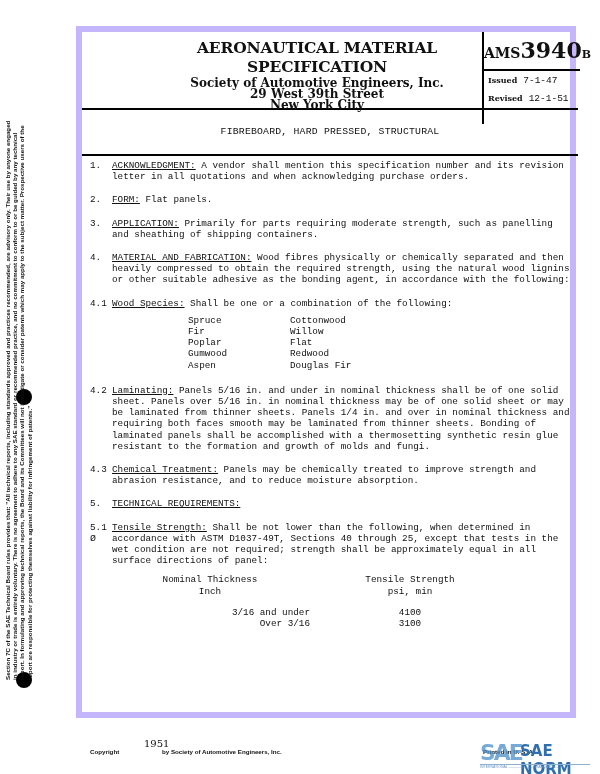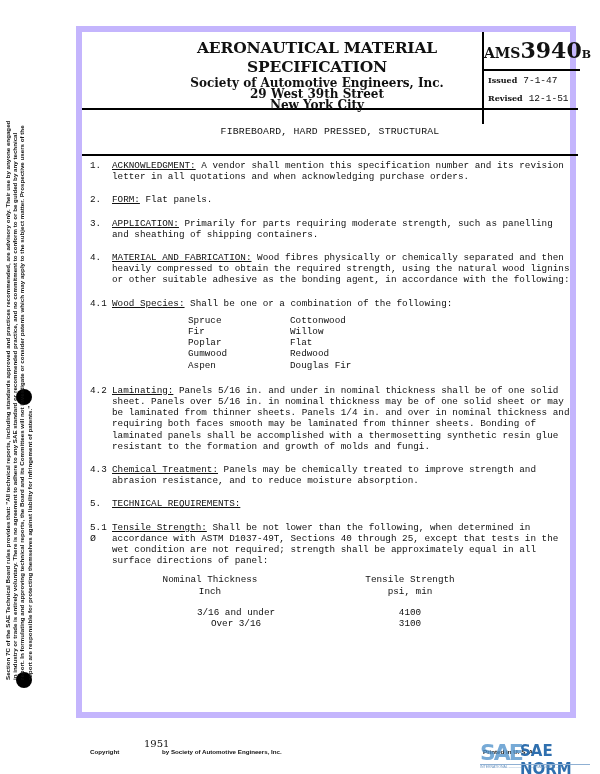--- a/index.html
+++ b/index.html
@@ -37,21 +37,21 @@
     .para.sub { padding-left: 22px; }
     .u { text-decoration: underline; }
 
     .species { display: grid; grid-template-columns: 102px 120px; margin-left: 98px; margin-top: 6px; margin-bottom: 14px; }
     .species div { line-height: 11.2px; }
 
     .tbl { width: 400px; margin-left: 20px; margin-top: 8px; }
     .tbl-row { display: flex; }
     .tbl-row .c1 { width: 200px; text-align: center; }
     .tbl-row .c2 { width: 200px; text-align: center; }
-    .tbl-row .c1.l { text-align: center; padding-left: 52px; box-sizing: border-box; }
+    .tbl-row .c1.l { text-align: right; padding-left: 52px; box-sizing: border-box; }
     .tbl-gap { height: 10px; }
 
     .footer { position: absolute; top: 748px; left: 90px; width: 510px; font-family: "Liberation Sans", sans-serif; font-weight: bold; font-size: 6.2px; }
     .footer .cw { position: absolute; left: 0; top: 0; }
     .footer .yr { position: absolute; left: 54px; top: -10px; font-family: "DejaVu Serif", serif; font-weight: normal; font-size: 10px; }
     .footer .by { position: absolute; left: 72px; top: 0; }
     .footer .printed { position: absolute; left: 393px; top: 0; }
     .watermark { position: absolute; left: 476px; top: 740px; width: 124px; height: 30px; }
     .wm-logo { position: absolute; left: 4px; top: 0; font-family: "DejaVu Sans", sans-serif; font-weight: bold; font-size: 22px; color: #4a8ec9; opacity: 0.75; letter-spacing: -2px; }
     .wm-text { position: absolute; left: 44px; top: 2px; font-family: "DejaVu Sans", sans-serif; font-weight: bold; font-size: 15px; color: #2f6fae; }

